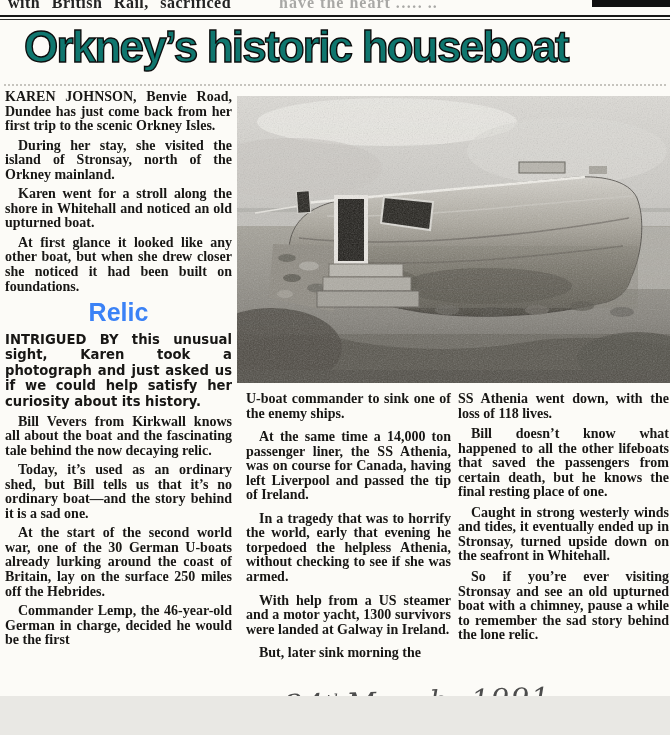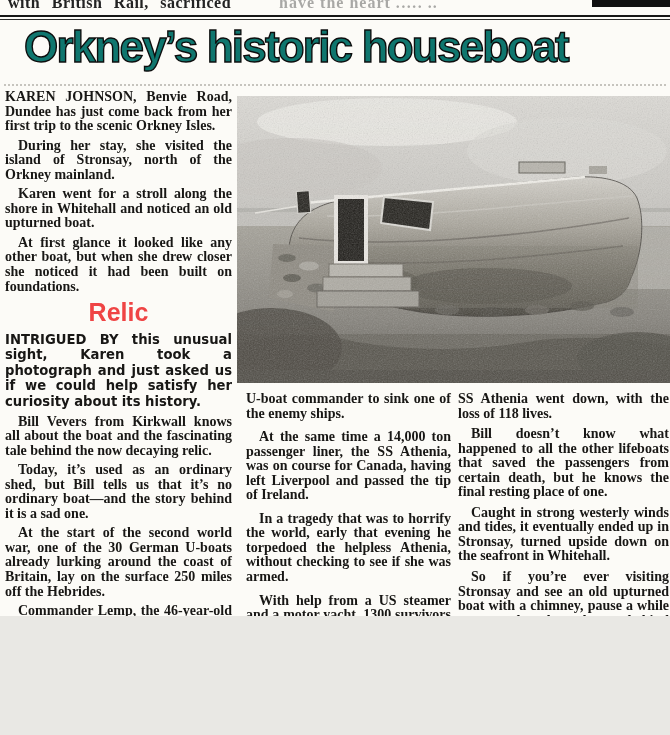--- a/index.html
+++ b/index.html
@@ -1,17 +1,17 @@
 <!DOCTYPE html>
 <html><head>
 <meta charset="utf-8">
 <style>
   html,body { margin:0; padding:0; background:#e9e8e4; }
   .page {
-    position:relative; width:670px; height:616px; margin:0 auto;
+    position:relative; width:670px; height:696px; margin:0 auto;
     background:#fcfbf7; overflow:hidden; color:#161616;
     font-family:"Liberation Serif", serif;
   }
   
   .fragment-row {
     position:absolute; top:-6px; left:8px; right:0;
     font-family:"Liberation Serif", serif; font-weight:700; font-size:16px;
     white-space:nowrap; color:#232323;
   }
   .frag-left { word-spacing:7px; letter-spacing:.5px; }
@@ -41,21 +41,21 @@
   .col p { margin:0 0 5px 0; }
   .col p.ind { text-indent:13px; }
   .col-left  { left:5px;   top:90px;  width:227px; }
   .col-mid   { left:246px; top:392px; width:205px; }
   .col-mid p { margin-bottom:9px; }
   .col-right { left:458px; top:392px; width:211px; }
   .col-right p { margin-bottom:6px; }
   .subhead {
     text-align:center; font-family:"Liberation Sans", sans-serif;
     font-weight:bold; font-size:25px; line-height:1.1;
-    margin:5px 0 5px 0; color:#ef4444;
+    margin:5px 0 5px 0; color:#3b82f6;
   }
   .lede {
     font-family:"DejaVu Sans", sans-serif; font-weight:bold;
     font-size:13.2px; line-height:1.18; margin-bottom:6px; text-align:justify;
   }
   
   .photo { position:absolute; left:237px; top:96px; width:433px; height:287px; }
   
   .handwriting {
     position:absolute; left:44px; top:688px;

